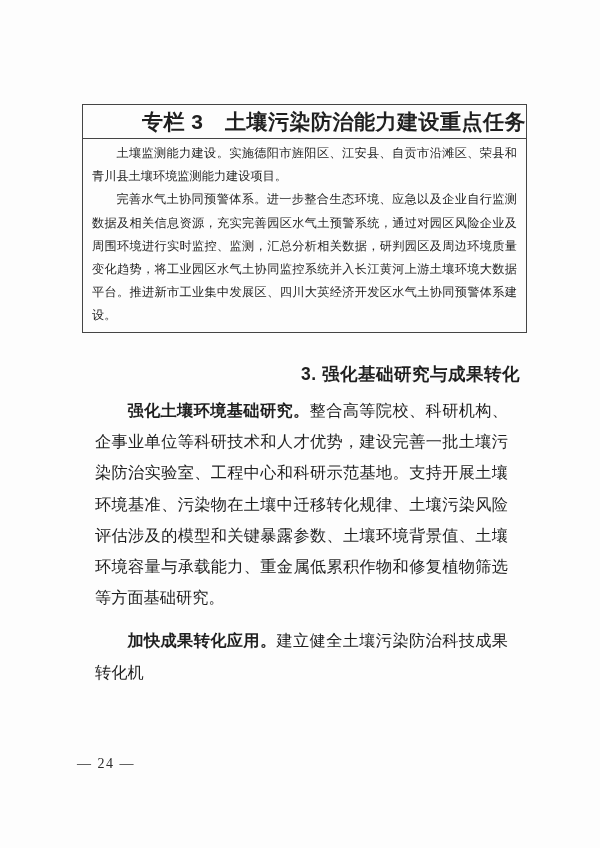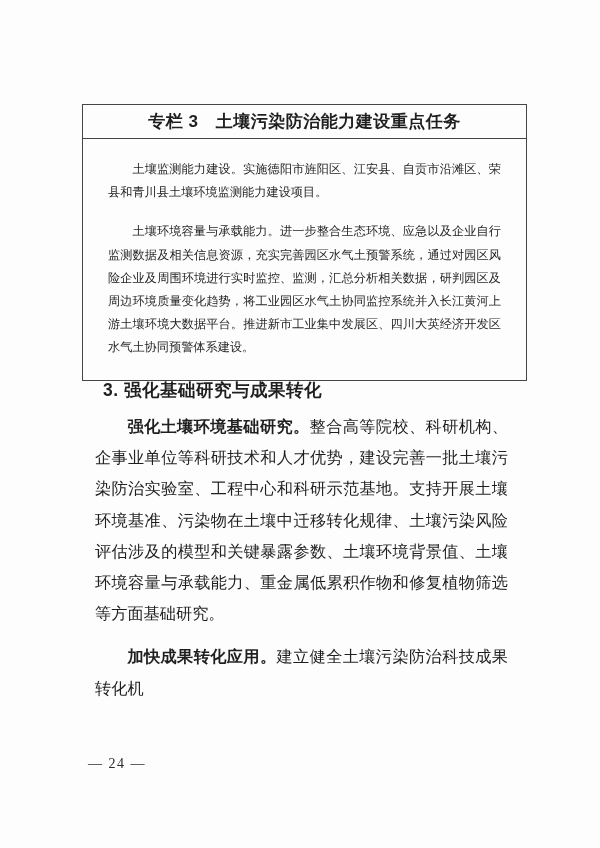--- a/index.html
+++ b/index.html
@@ -26,82 +26,83 @@
     top: 104px;
     left: 82px;
     width: 445px;
     box-sizing: border-box;
     border: 1px solid #454545;
     background: #fdfdfd;
   }
   .column-box-title {
     font-family: "Liberation Sans", "DejaVu Sans", sans-serif;
     font-weight: bold;
-    font-size: 17px;
+    font-size: 21px;
     line-height: 16px;
-    text-align: center;
+    text-align: right;
     padding: 9px 0 8px 0;
     border-bottom: 1px solid #454545;
     letter-spacing: 0.5px;
   }
   .column-box-body {
     padding: 3px 9px 4px 9px;
     font-size: 12.2px;
     line-height: 23.2px;
     text-align: justify;
   }
   .column-box-body p {
-    margin: 16px;
+    margin: 0;
     text-indent: 2em;
   }
   
   .main {
     position: absolute;
     top: 364px;
     left: 83px;
     width: 437px;
   }
   .section-heading {
     font-family: "Liberation Sans", "DejaVu Sans", sans-serif;
     font-weight: bold;
     font-size: 17.5px;
     line-height: 20px;
-    margin: 16px 0 6px 20px;
+    margin: 0 0 6px 20px;
     letter-spacing: 0.5px;
+    text-align: right;
   }
   .body-para {
     margin: 12px;
     font-size: 16.2px;
     line-height: 31.2px;
     text-align: justify;
     text-indent: 2em;
   }
   .body-para .lead {
     font-weight: bold;
   }
   
   .page-number {
     position: absolute;
-    left: 88px;
+    left: 77px;
     top: 756px;
     font-size: 14px;
     letter-spacing: 1.5px;
     color: #2a2a2a;
   }
 </style>
 </head>
 <body>
 
 <div class="page">
 
   <div class="column-box">
     <div class="column-box-title">专栏 3　土壤污染防治能力建设重点任务</div>
     <div class="column-box-body">
       <p><span>土壤监测能力建设。</span><span>实施德阳市旌阳区、江安县、自贡市沿滩区、荣县和青川县土壤环境监测能力建设项目。</span></p>
-      <p><span>土壤环境容量与承载能力。</span><span>进一步整合生态环境、应急以及企业自行监测数据及相关信息资源，充实完善园区水气土预警系统，通过对园区风险企业及周围环境进行实时监控、监测，汇总分析相关数据，研判园区及周边环境质量变化趋势，将工业园区水气土协同监控系统并入长江黄河上游土壤环境大数据平台。推进新市工业集中发展区、四川大英经济开发区水气土协同预警体系建设。</span></p>
+      <p><span>完善水气土协同预警体系。</span><span>进一步整合生态环境、应急以及企业自行监测数据及相关信息资源，充实完善园区水气土预警系统，通过对园区风险企业及周围环境进行实时监控、监测，汇总分析相关数据，研判园区及周边环境质量变化趋势，将工业园区水气土协同监控系统并入长江黄河上游土壤环境大数据平台。推进新市工业集中发展区、四川大英经济开发区水气土协同预警体系建设。</span></p>
     </div>
   </div>
 
   <div class="main">
     <h3 class="section-heading">3. 强化基础研究与成果转化</h3>
     <p class="body-para"><span class="lead">强化土壤环境基础研究。</span><span>整合高等院校、科研机构、企事业单位等科研技术和人才优势，建设完善一批土壤污染防治实验室、工程中心和科研示范基地。支持开展土壤环境基准、污染物在土壤中迁移转化规律、土壤污染风险评估涉及的模型和关键暴露参数、土壤环境背景值、土壤环境容量与承载能力、重金属低累积作物和修复植物筛选等方面基础研究。</span></p>
     <p class="body-para"><span class="lead">加快成果转化应用。</span><span>建立健全土壤污染防治科技成果转化机</span></p>
   </div>
 
   <div class="page-number">— 24 —</div>

